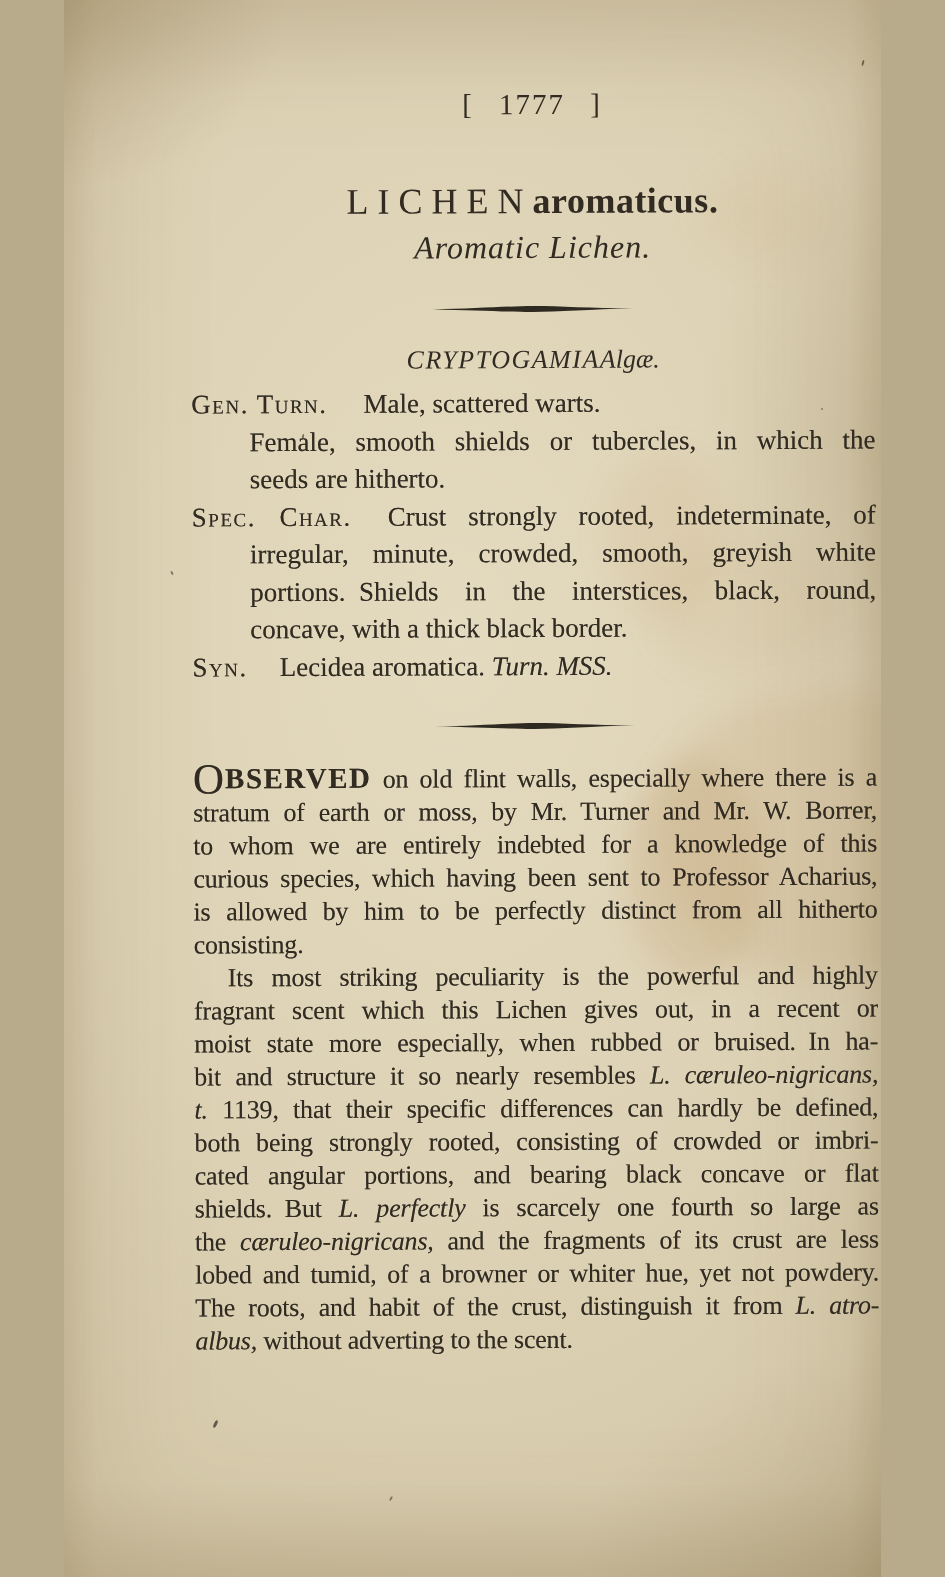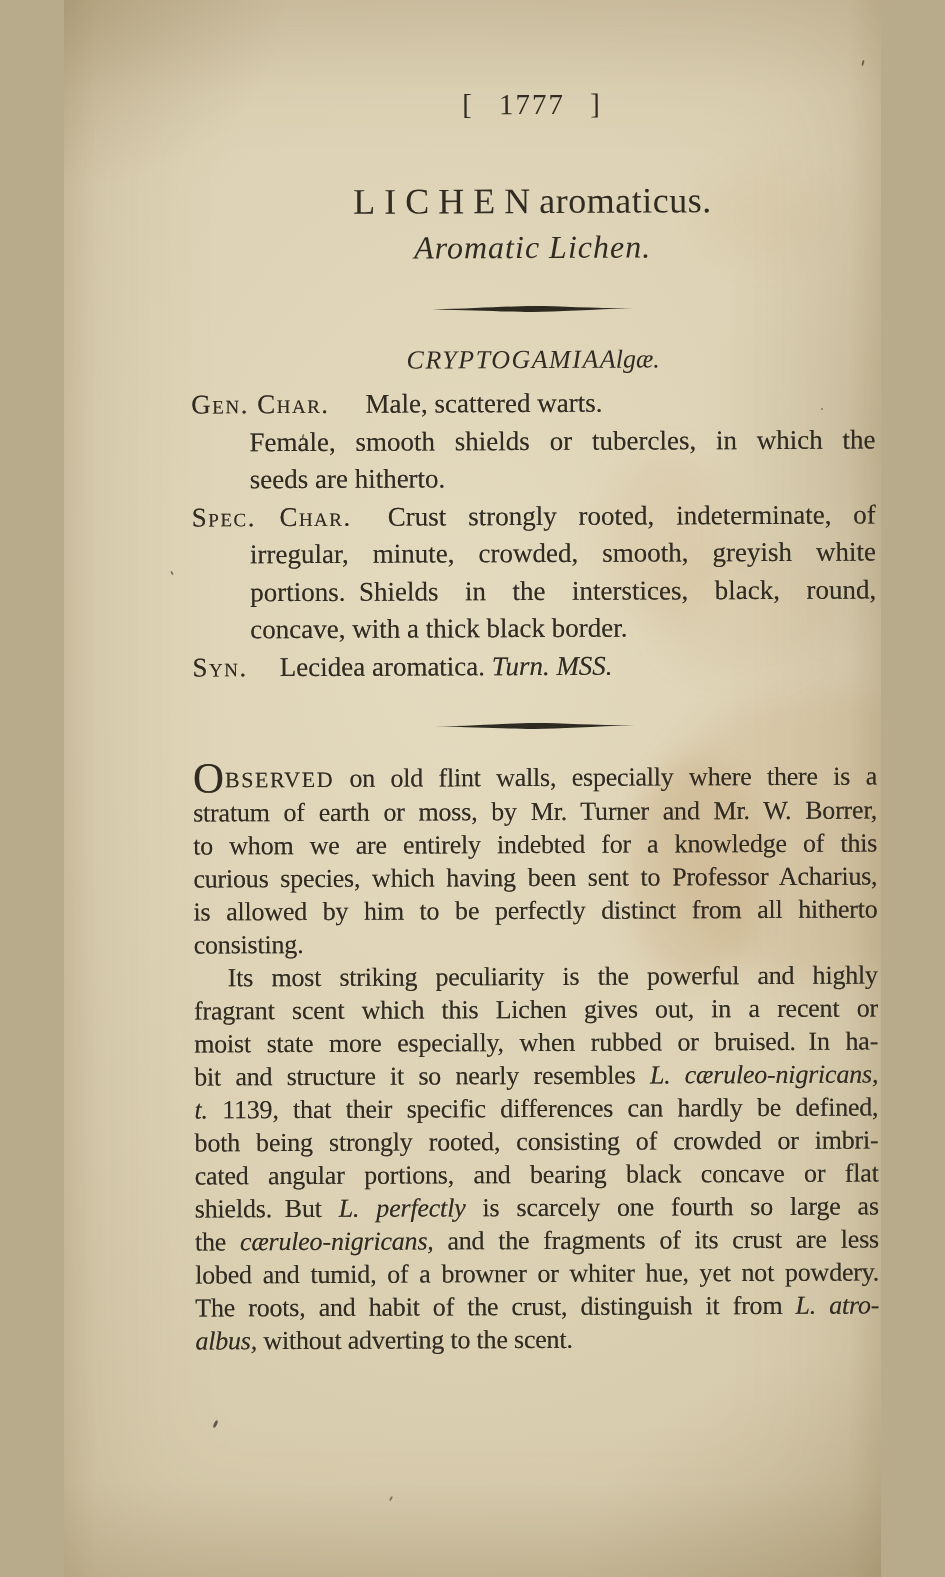--- a/index.html
+++ b/index.html
@@ -41,42 +41,42 @@
       linear-gradient(0deg, rgba(128,106,64,.13), transparent 6%, transparent 94%, rgba(128,106,64,.09));
     box-shadow:inset 0 0 130px 20px rgba(118,97,58,.18);
   }
   
   .content{position:absolute;left:129px;top:0;width:684px;height:100%;
            transform:rotate(-0.25deg);}
   .plate{position:absolute;top:88px;width:100%;text-align:center;
          font-size:29px;letter-spacing:2px;word-spacing:16px;}
   .title{position:absolute;top:180px;width:100%;text-align:center;font-size:36px;}
   .genus{letter-spacing:9px;}
-  .species{letter-spacing:.5px;}
+  .species{letter-spacing:.5px;font-weight:bold;}
   .subtitle{position:absolute;top:229px;width:100%;text-align:center;
             font-style:italic;font-size:32px;letter-spacing:1px;}
   .rule{position:absolute;width:100%;text-align:center;line-height:0;}
   .rule1{top:305px;} .rule2{top:722px;}
   .classline{position:absolute;top:345px;width:100%;text-align:center;
              font-style:italic;font-size:26px;}
   .cl1{letter-spacing:1.5px;font-family:Liberation Serif, serif;} .cl2{}
   .taxonomy{position:absolute;top:385px;width:100%;}
   .taxonomy .tline{font-size:27px;line-height:37.5px;}
   .bodytext{position:absolute;top:761px;width:100%;}
   .bodytext .tline{font-size:26px;line-height:33px;letter-spacing:-0.2px;}
   
   .tline{white-space:normal;text-shadow:0 0 .5px rgba(49,43,34,.55);}
   .just{text-align:justify;text-align-last:justify;word-spacing:-2px;}
   .ind1{padding-left:58px;}
   .indfirst{text-indent:34px;}
   .seg-sc{font-variant:small-caps;letter-spacing:1.5px;margin-right:36px;}
   .syn .seg-sc{margin-right:32px;}
   .seg-i{font-style:italic;}
   .seg-cap{font-size:43px;line-height:26px;vertical-align:-5px;letter-spacing:1px;}
-  .seg-caps{font-size:22px;letter-spacing:1.5px;}
+  .seg-caps{font-size:29px;letter-spacing:1.5px;font-weight:bold;}
 </style>
 </head>
 <body>
 
 <div class="page">
 
   <div class="stain s1"></div>
   <div class="stain s2"></div>
   <div class="stain s3"></div>
   <div class="stain s4"></div>
@@ -106,21 +106,21 @@
       <svg width="200" height="8" viewBox="0 0 200 8">
         <path d="M0 4 C 42 3.4, 76 1, 100 1 C 124 1, 158 3.4, 200 4 C 158 4.6, 124 7, 100 7 C 76 7, 42 4.6, 0 4 Z" fill="#2e2921"></path>
       </svg>
     </div>
 
     <div class="classline">
       <span class="cl1">CRYPTOGAMIA</span><span class="cl2">Algæ.</span>
     </div>
 
     <div class="taxonomy" id="taxonomy">
-        <div class="tline"><span class="seg-sc">Gen. Char.</span><span class="seg-r">Male, scattered warts.</span></div>
+        <div class="tline"><span class="seg-sc">Gen. Turn.</span><span class="seg-r">Male, scattered warts.</span></div>
         <div class="tline just ind1"><span class="seg-r">Female, smooth shields or tubercles, in which the</span></div>
         <div class="tline ind1"><span class="seg-r">seeds are hitherto.</span></div>
         <div class="tline just"><span class="seg-sc">Spec. Char.</span><span class="seg-r">Crust strongly rooted, indeterminate, of</span></div>
         <div class="tline just ind1"><span class="seg-r">irregular, minute, crowded, smooth, greyish white</span></div>
         <div class="tline just ind1"><span class="seg-r">portions. Shields in the interstices, black, round,</span></div>
         <div class="tline ind1"><span class="seg-r">concave, with a thick black border.</span></div>
         <div class="tline syn"><span class="seg-sc">Syn.</span><span class="seg-r">Lecidea aromatica. </span><span class="seg-i">Turn. MSS.</span></div>
       </div>
 
     <div class="rule rule2">

